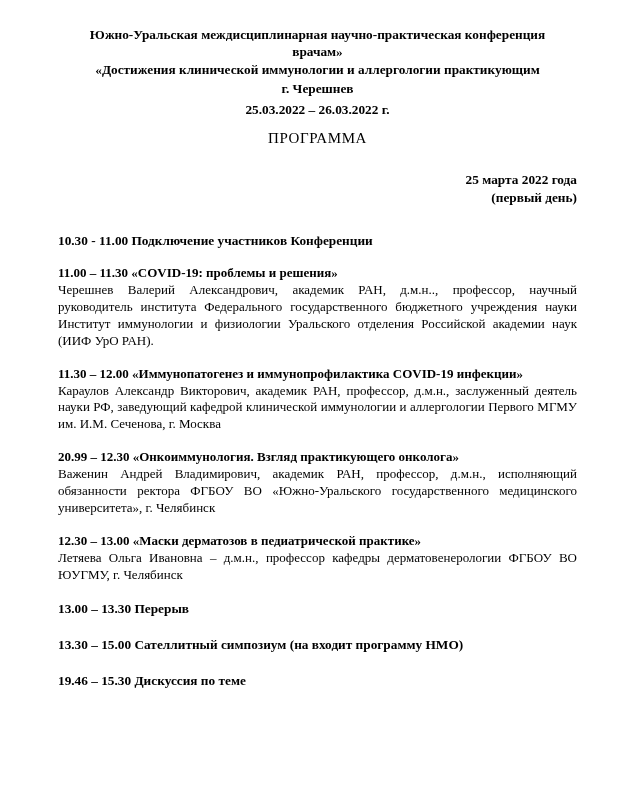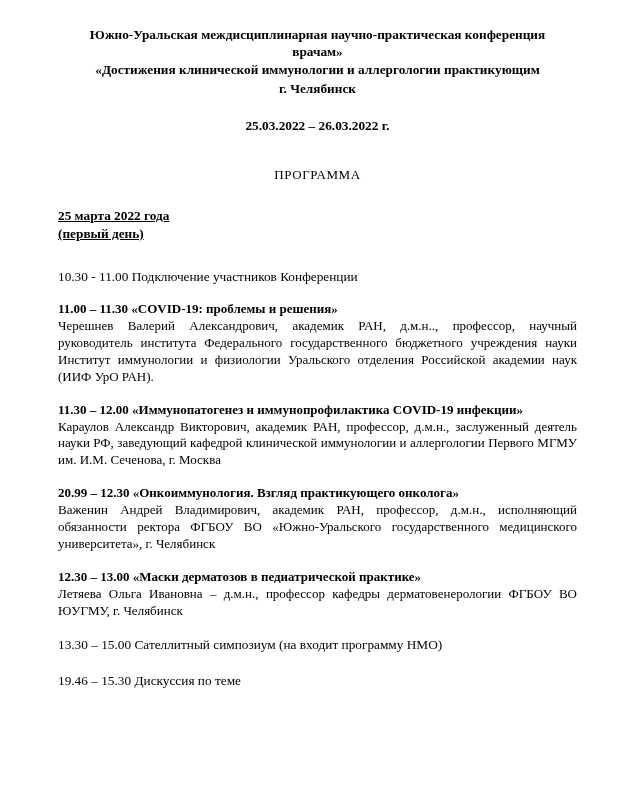--- a/index.html
+++ b/index.html
@@ -27,35 +27,34 @@
     font-size: 13.3px;
     line-height: 1.30;
   }
   .title-line { display: block; }
   .title-city {
     display: block;
     margin-top: 2px;
   }
   .title-dates {
     display: block;
-    margin-top: 20px;
+    margin-top: 4px;
   }
   .program-word {
     text-align: center;
-    font-size: 13px;
-    margin-top: 33px;
+    font-size: 15px;
+    margin-top: 12px;
     letter-spacing: 0.6px;
   }
   .day-block {
-    text-align: left;
+    text-align: right;
     font-weight: bold;
     font-size: 13.3px;
     margin-top: 24px;
     line-height: 1.30;
-    text-decoration: underline;
   }
   .day-sub { display: block; }
   .sessions {
     margin-top: 26px;
   }
   .session {
     margin-bottom: 16px;
     font-size: 13px;
     line-height: 1.30;
     text-align: justify;
@@ -63,37 +62,37 @@
   .session .head {
     font-weight: bold;
   }
   .session .body {
     display: inline;
   }
   .session .speaker {
     font-weight: normal;
   }
   .session-standalone {
-    font-weight: normal;
+    font-weight: bold;
     font-size: 13.3px;
     margin-bottom: 16px;
     line-height: 1.30;
   }
   .gap-large { margin-bottom: 19px; }
 </style>
 </head>
 <body>
 
 <div class="page">
 
   <div class="title-block">
     <span class="title-line">Южно-Уральская междисциплинарная научно-практическая конференция</span>
     <span class="title-line">врачам»</span>
     <span class="title-line">«Достижения клинической иммунологии и аллергологии практикующим</span>
-    <span class="title-city">г. Челябинск</span>
+    <span class="title-city">г. Черешнев</span>
     <span class="title-dates">25.03.2022 – 26.03.2022 г.</span>
   </div>
 
   <div class="program-word">ПРОГРАММА</div>
 
   <div class="day-block">
     <span class="day-sub">25 марта 2022 года</span>
     <span class="day-sub">(первый день)</span>
   </div>
 
@@ -116,20 +115,23 @@
     <div class="session">
       <div class="head">20.99 – 12.30 «Онкоиммунология. Взгляд практикующего онколога»</div>
       <div class="body"><span class="speaker">Важенин Андрей Владимирович</span><span>, академик РАН, профессор, д.м.н., исполняющий обязанности ректора ФГБОУ ВО «Южно-Уральского государственного медицинского университета», г. Челябинск</span></div>
     </div>
 
     <div class="session">
       <div class="head">12.30 – 13.00 «Маски дерматозов в педиатрической практике»</div>
       <div class="body"><span class="speaker">Летяева Ольга Ивановна</span><span> – д.м.н., профессор кафедры дерматовенерологии ФГБОУ ВО ЮУГМУ, г. Челябинск</span></div>
     </div>
 
+    <div class="session-standalone gap-large">
+      <span>13.00 – 13.30 Перерыв</span>
+    </div>
 
     <div class="session-standalone gap-large">
       <span>13.30 – 15.00 Сателлитный симпозиум (на входит программу НМО)</span>
     </div>
 
     <div class="session-standalone gap-large">
       <span>19.46 – 15.30 Дискуссия по теме</span>
     </div>
 
   </div>

